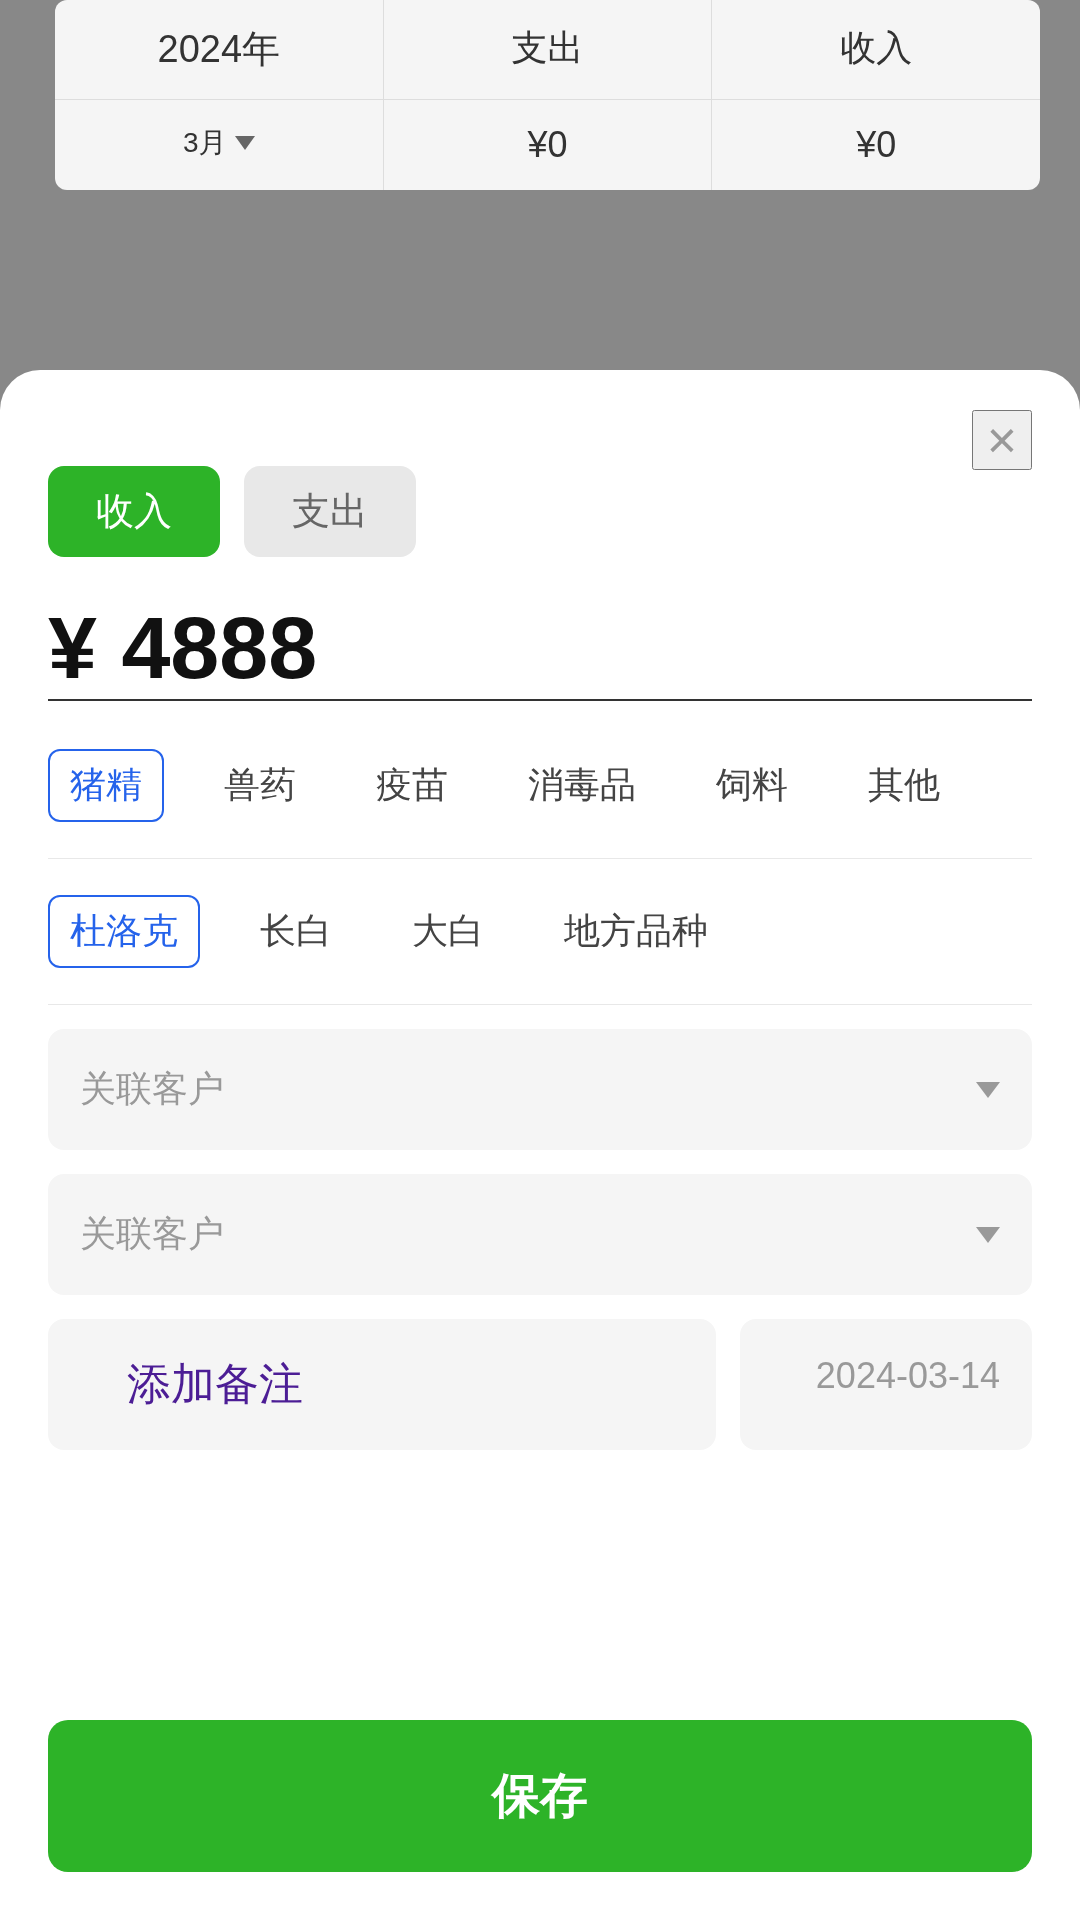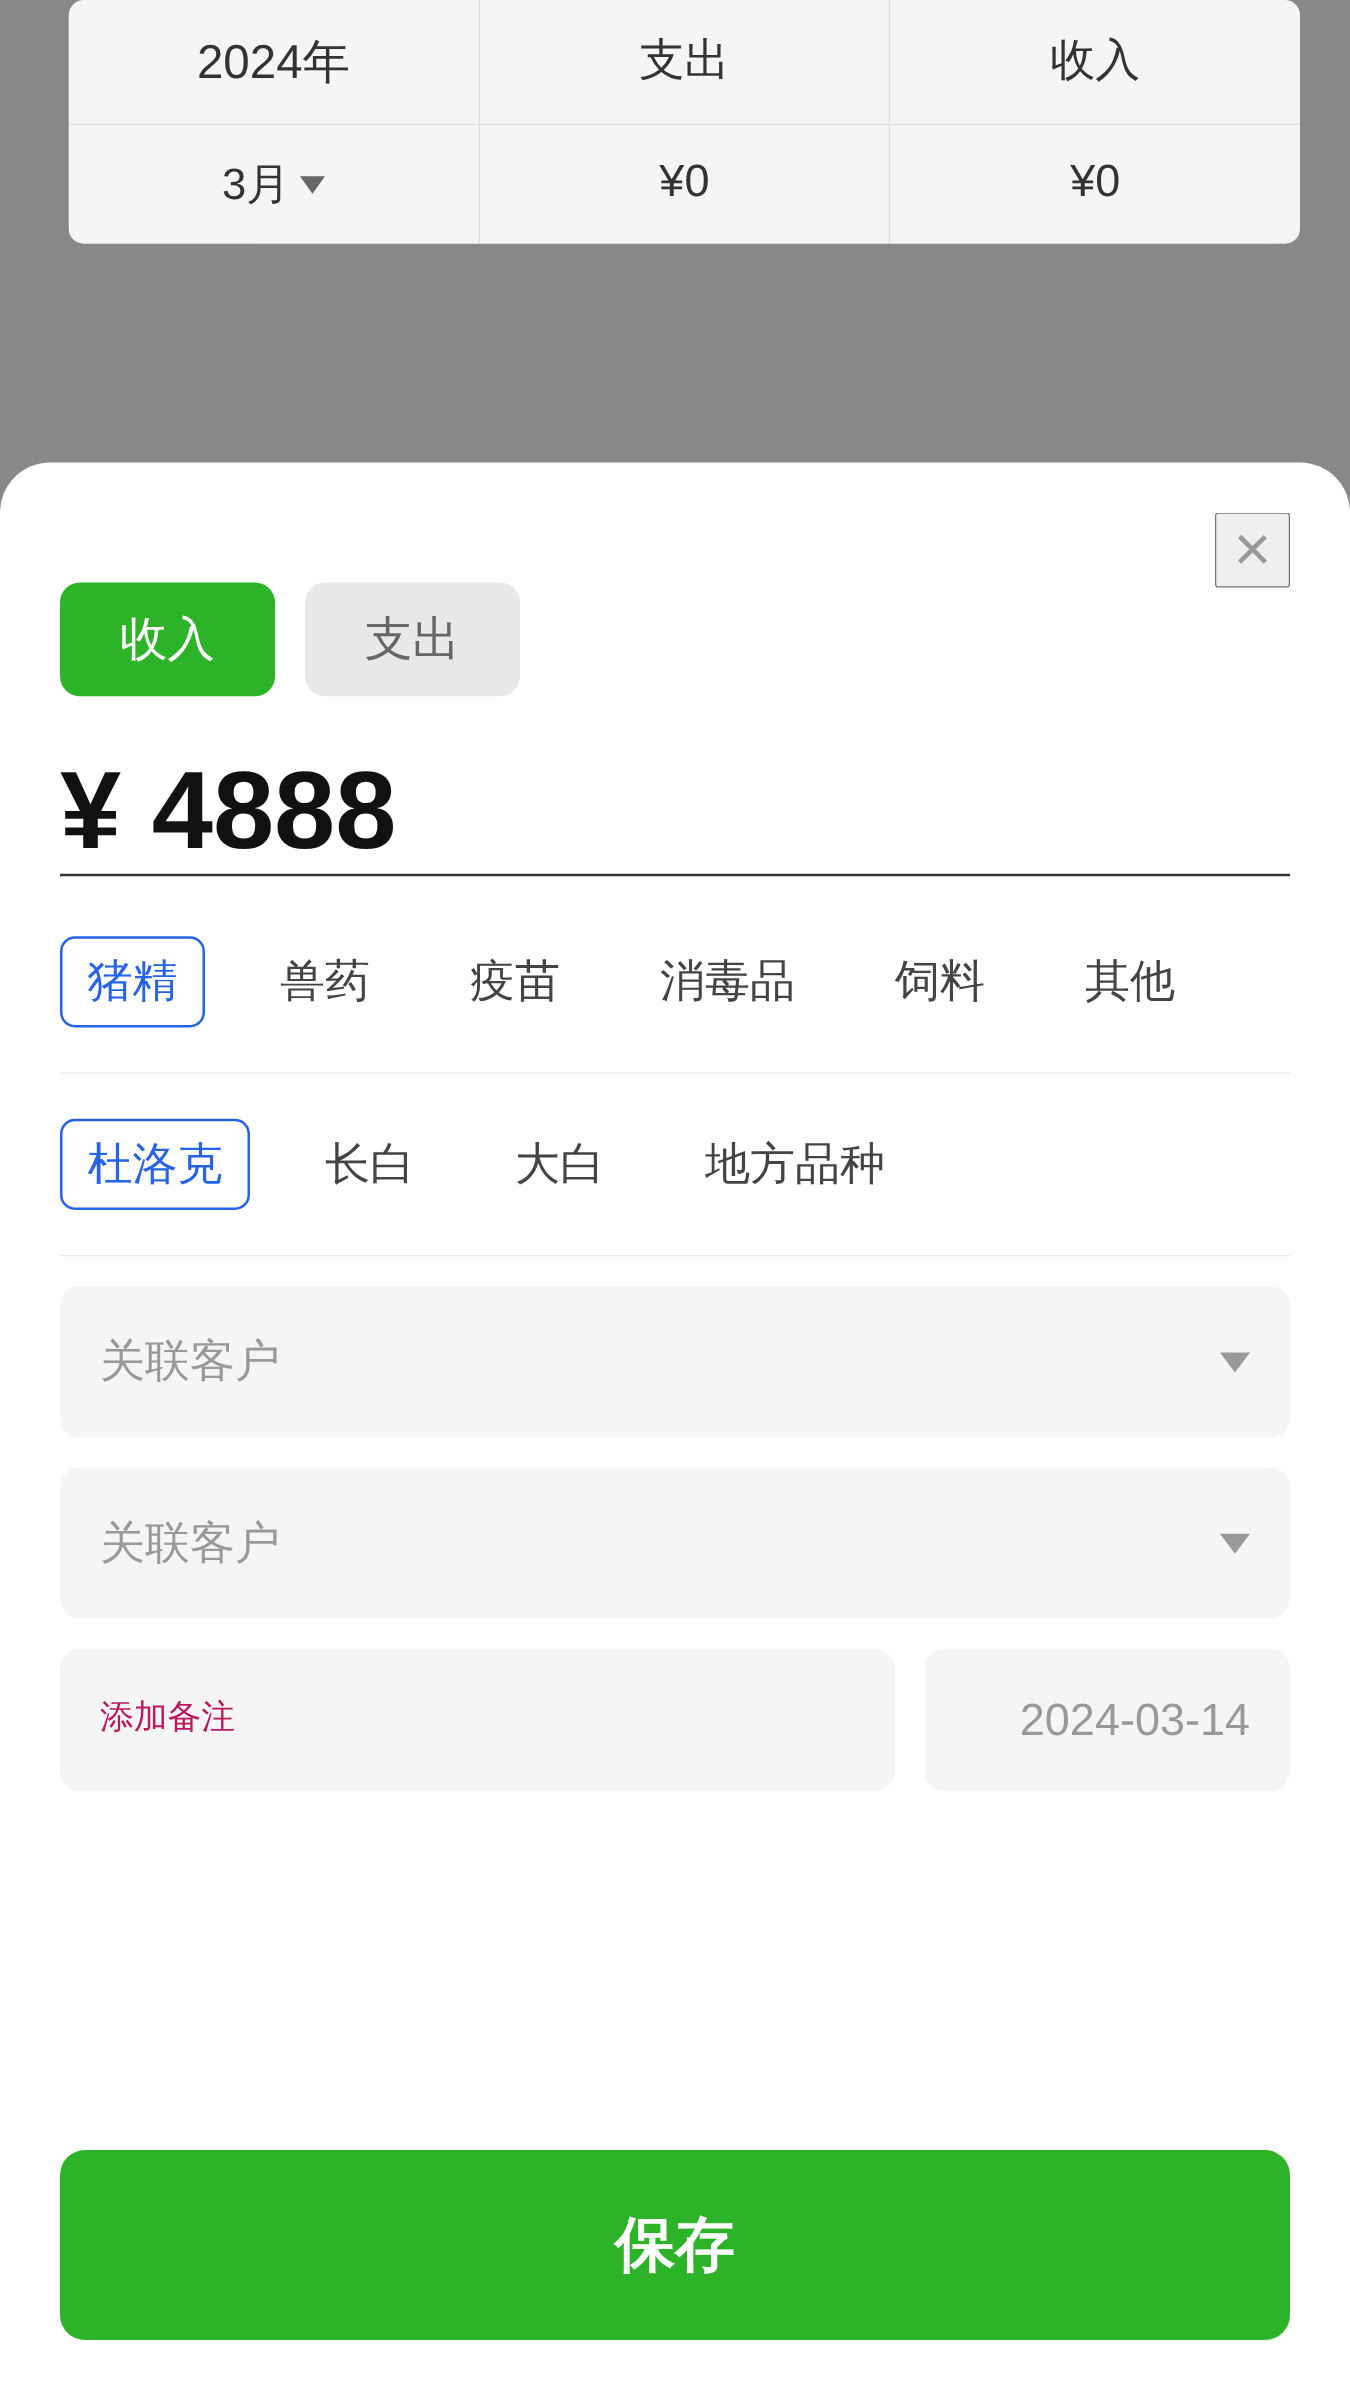--- a/index.html
+++ b/index.html
@@ -59,21 +59,21 @@
     .top-table-cell.year {
       font-size: 38px;
       font-weight: 500;
     }
 
     .month-row .cell-month {
       display: flex;
       align-items: center;
       justify-content: center;
       gap: 8px;
-      font-size: 35px;
+      font-size: 28px;
       color: #333;
     }
 
     .dropdown-arrow {
       width: 0;
       height: 0;
       border-left: 10px solid transparent;
       border-right: 10px solid transparent;
       border-top: 14px solid #666;
       display: inline-block;
@@ -230,22 +230,23 @@
     }
 
     .note-field {
       flex: 1;
       background: #f5f5f5;
       border-radius: 16px;
       padding: 36px 32px;
     }
 
     .note-field-label {
-      font-size: 27px;
-      color: #be185d;
+      font-size: 44px;
+      color: #4c1d95;
+      margin-left: 47px;
     }
 
     .date-field {
       background: #f5f5f5;
       border-radius: 16px;
       padding: 36px 32px;
       min-width: 280px;
     }
 
     .date-field-value {

